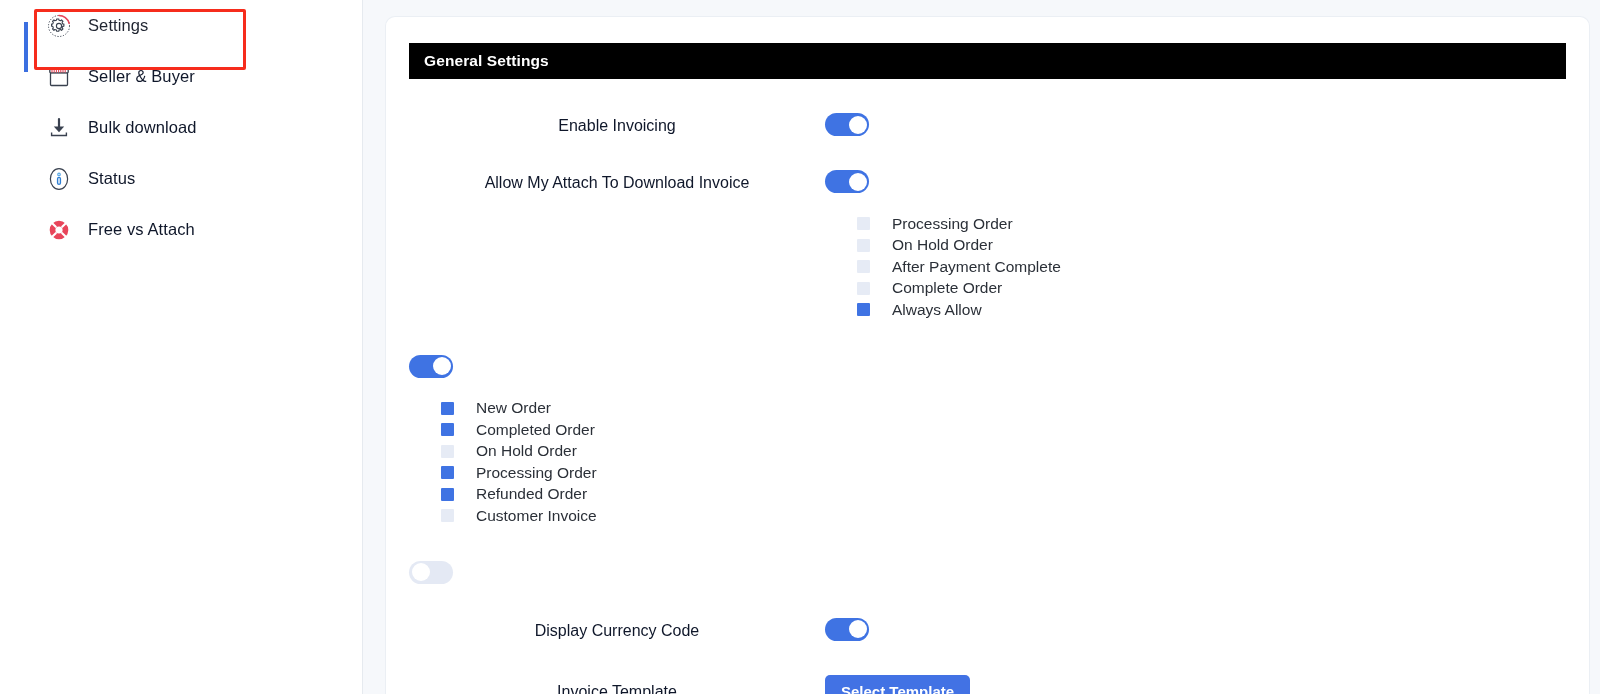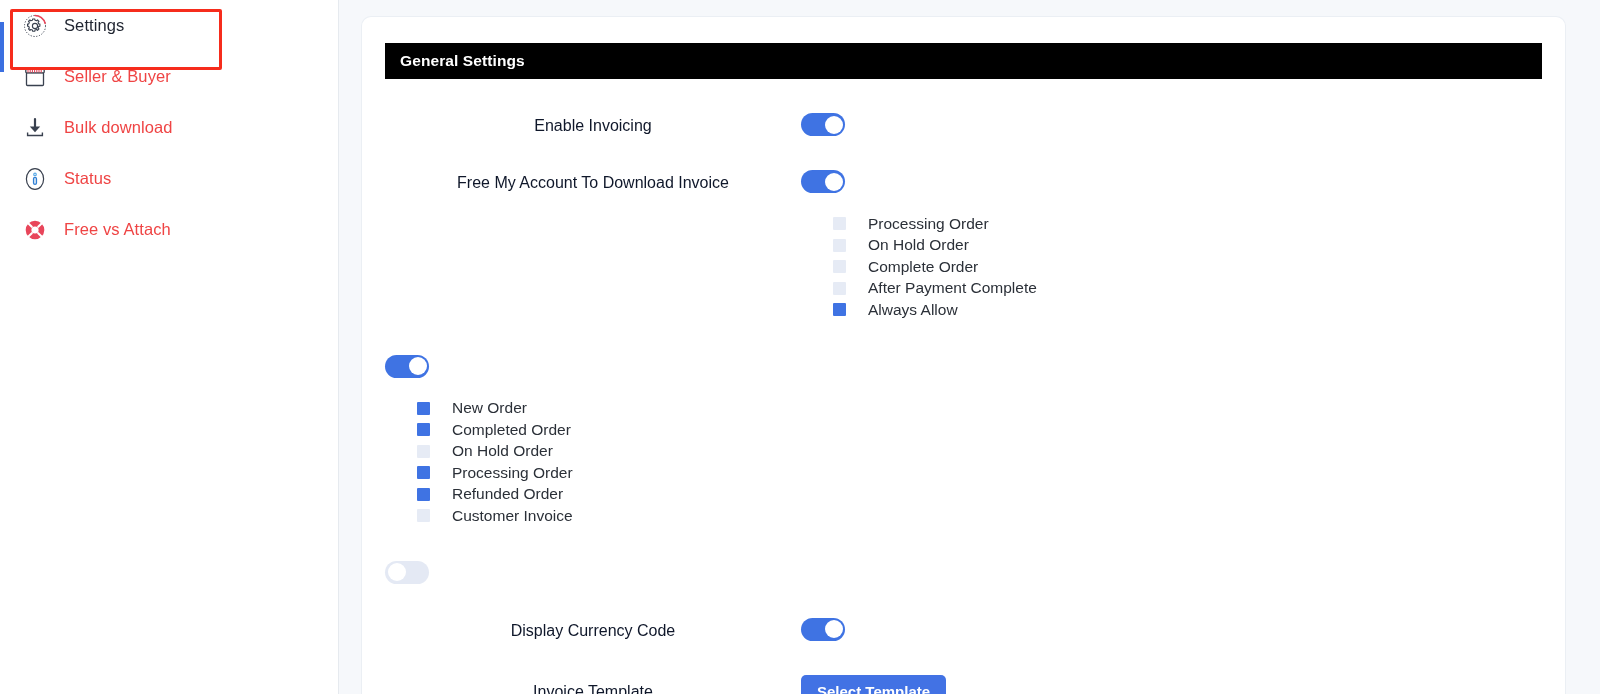--- a/index.html
+++ b/index.html
@@ -20,20 +20,21 @@
   }
 
   
   #sidebar {
     position: relative;
     width: 339px;
     height: 694px;
     background: #ffffff;
     border-right: 1px solid #e6eaef;
     flex: 0 0 339px;
+    margin-left: 24px;
   }
 
   .accent-bar {
     position: absolute;
     left: 0; top: 22px;
     width: 4px; height: 50px;
     background: #3b6fe0;
   }
 
   .nav-list {
@@ -45,21 +46,21 @@
   .nav-item {
     display: flex;
     align-items: center;
     height: 51px;
     padding-left: 22px;
     gap: 16px;
     cursor: pointer;
   }
   .nav-item .nav-label {
     font-size: 16.5px;
-    color: #ef4444;
+    color: #0f172a;
     letter-spacing: 0.1px;
     white-space: nowrap;
   }
   .nav-item.active .nav-label { color: #1f2430; }
 
   .nav-icon {
     width: 26px; height: 26px;
     display: flex; align-items: center; justify-content: center;
     flex: 0 0 26px;
   }
@@ -270,42 +271,42 @@
         <div class="row row-toggle">
           <div class="row-label">Enable Invoicing</div>
           <div class="row-control">
             <span class="toggle on">
                 <span class="knob"></span>
               </span>
           </div>
         </div>
 
         <div class="row row-toggle">
-          <div class="row-label">Free My Account To Download Invoice</div>
+          <div class="row-label">Allow My Attach To Download Invoice</div>
           <div class="row-control">
             <span class="toggle on">
                 <span class="knob"></span>
               </span>
 
             <div class="checkgroup">
               <div class="checkrow">
                 <span class="cbox unchecked"></span>
                 <span class="cb-label">Processing Order</span>
               </div>
               <div class="checkrow">
                 <span class="cbox unchecked"></span>
                 <span class="cb-label">On Hold Order</span>
               </div>
               <div class="checkrow">
                 <span class="cbox unchecked"></span>
+                <span class="cb-label">After Payment Complete</span>
+              </div>
+              <div class="checkrow">
+                <span class="cbox unchecked"></span>
                 <span class="cb-label">Complete Order</span>
-              </div>
-              <div class="checkrow">
-                <span class="cbox unchecked"></span>
-                <span class="cb-label">After Payment Complete</span>
               </div>
               <div class="checkrow">
                 <span class="cbox checked"></span>
                 <span class="cb-label">Always Allow</span>
               </div>
             </div>
           </div>
         </div>
 
         <div class="row row-toggle">

